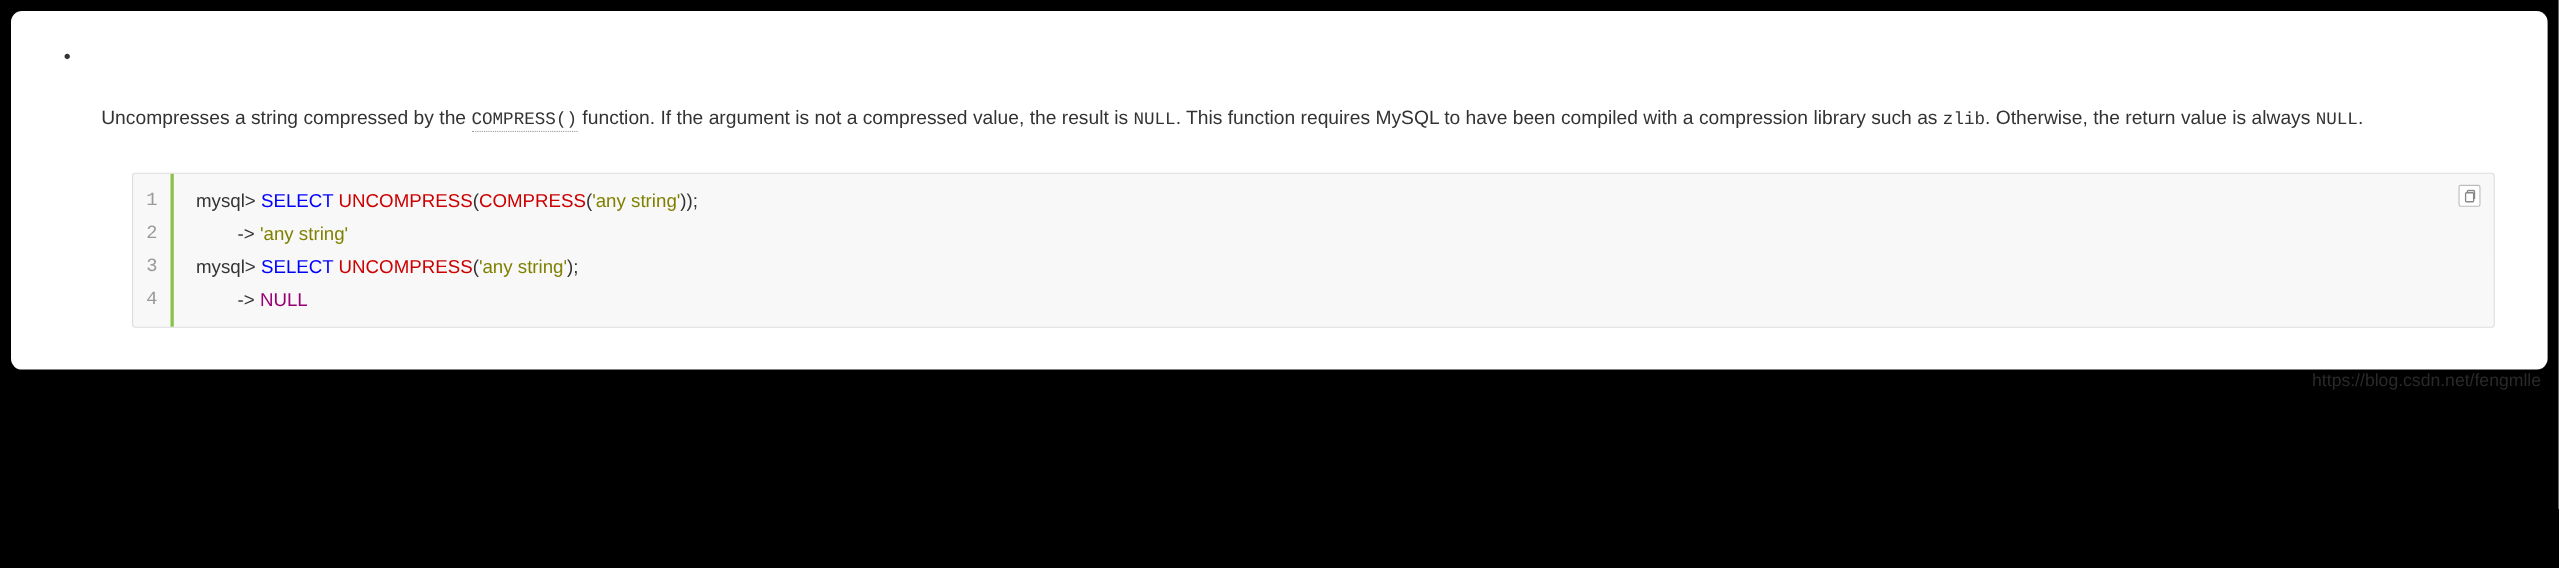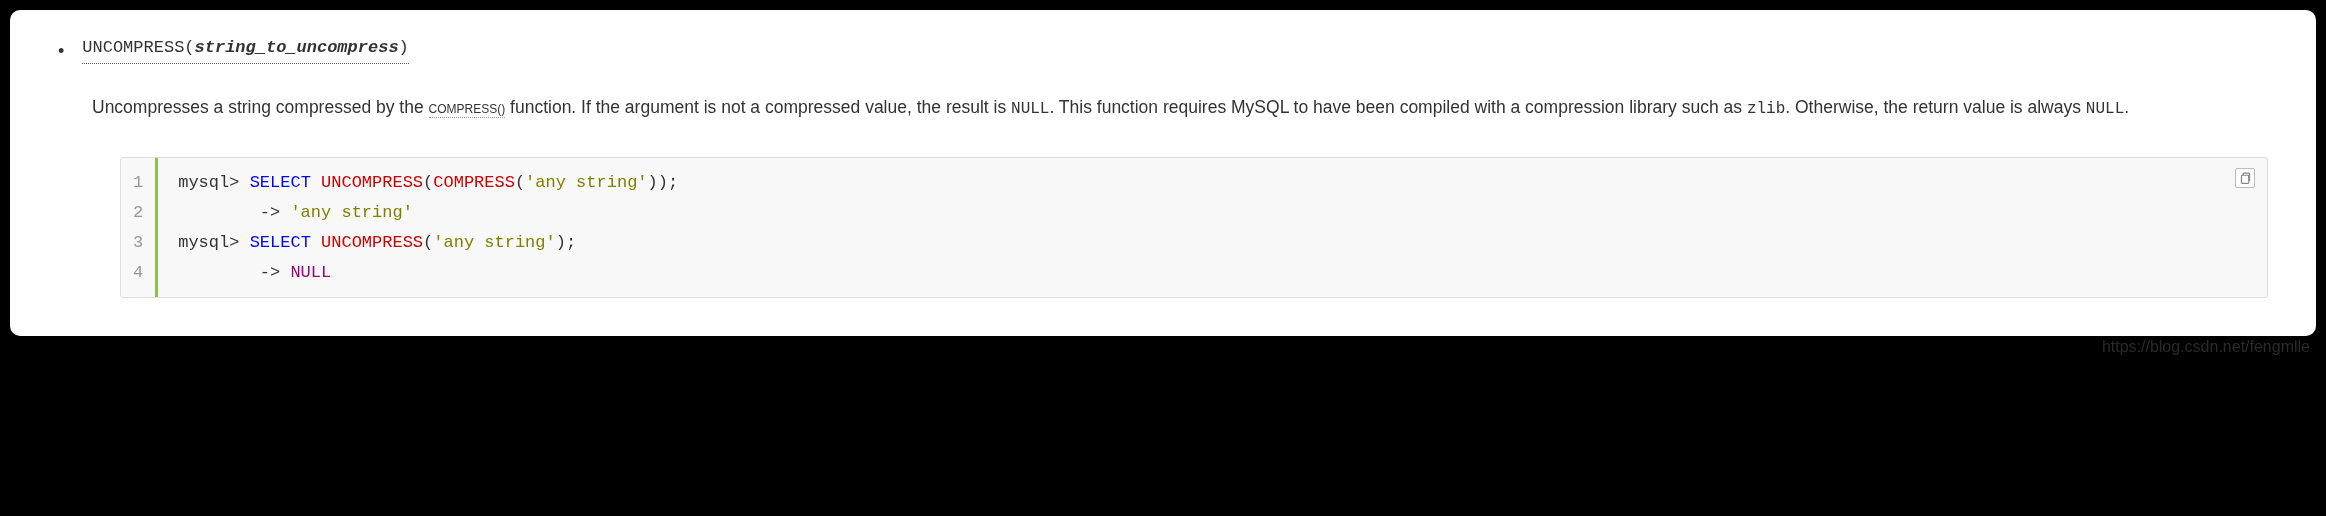--- a/index.html
+++ b/index.html
@@ -45,22 +45,22 @@
       font-weight: bold;
     }
     .description {
       margin-left: 34px;
       margin-bottom: 32px;
       font-size: 17.5px;
       line-height: 1.95;
       color: #333;
     }
     .inline-code {
-      font-family: Liberation Sans, sans-serif;
-      font-size: 12px;
+      font-family: Liberation Mono, monospace;
+      font-size: 16px;
       border-bottom: 1px dotted #999;
       padding-bottom: 1px;
     }
     .inline-code-plain {
       font-family: 'Courier New', Courier, monospace;
       font-size: 16px;
     }
     .code-block-wrapper {
       margin-left: 62px;
       background: #f8f8f8;
@@ -74,21 +74,21 @@
       color: #999;
       font-family: 'Courier New', Courier, monospace;
       font-size: 17px;
       text-align: right;
       border-right: 3px solid #8BC34A;
       line-height: 1.75;
       user-select: none;
     }
     .code-lines {
       padding: 10px 20px;
-      font-family: Liberation Mono, monospace;
+      font-family: Liberation Sans, sans-serif;
       font-size: 17px;
       line-height: 1.75;
       flex: 1;
       white-space: pre;
     }
     .tok-prompt { color: #333; }
     .tok-kw { color: #0000FF; }
     .tok-func { color: #CC0000; }
     .tok-paren { color: #333; }
     .tok-str { color: #808000; }
@@ -118,21 +118,20 @@
       padding: 2px 6px 0 0;
     }
   </style>
 </head>
 <body>
 
 <div class="card">
 
   <div class="bullet-item">
     <span class="bullet">•</span>
-    <span class="func-sig"><span class="func-name">UNCOMPRESS</span><span>(</span><span class="func-arg">string_to_uncompress</span><span>)</span></span>
   </div>
 
   <p class="description"><span>Uncompresses a string compressed by the </span><span class="inline-code">COMPRESS()</span><span> function. If the argument is not a compressed value, the result is </span><span class="inline-code-plain">NULL</span><span>. This function requires MySQL to have been compiled with a compression library such as </span><span class="inline-code-plain">zlib</span><span>. Otherwise, the return value is always </span><span class="inline-code-plain">NULL</span><span>.</span></p>
 
   <div class="code-block-wrapper">
     <div class="line-numbers" id="line-numbers">
         <div>1</div>
         <div>2</div>
         <div>3</div>
         <div>4</div>

